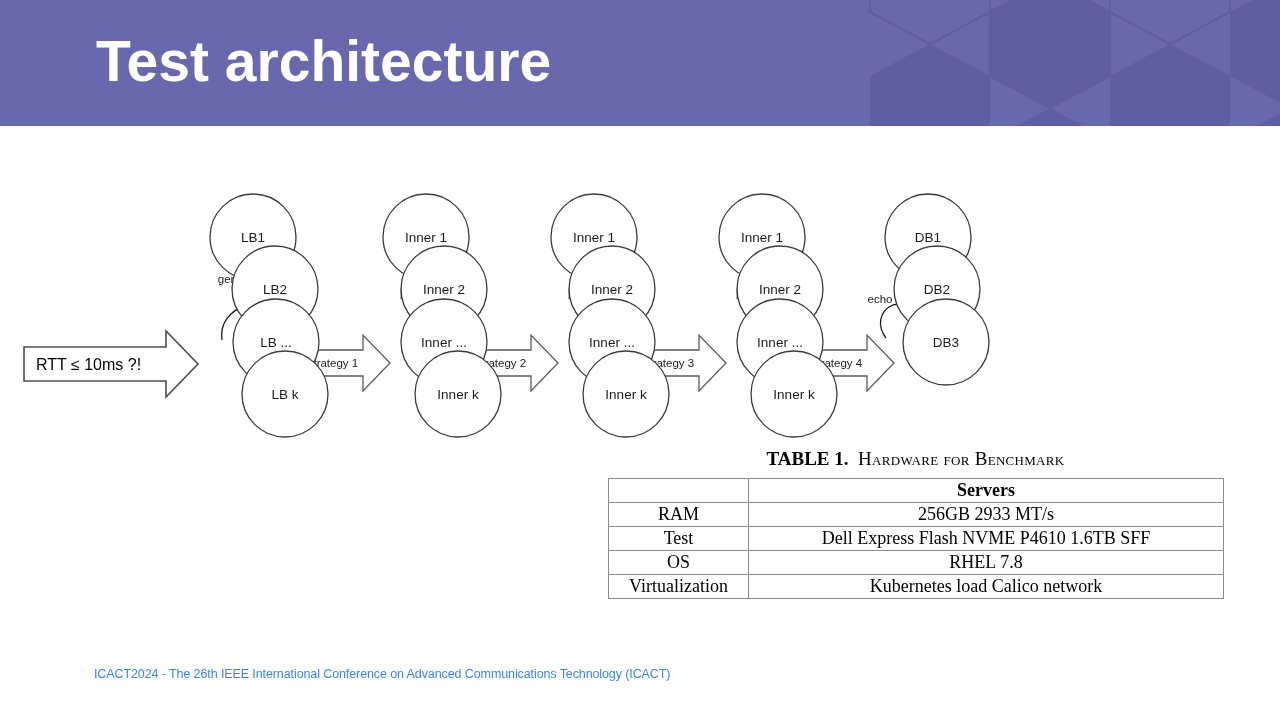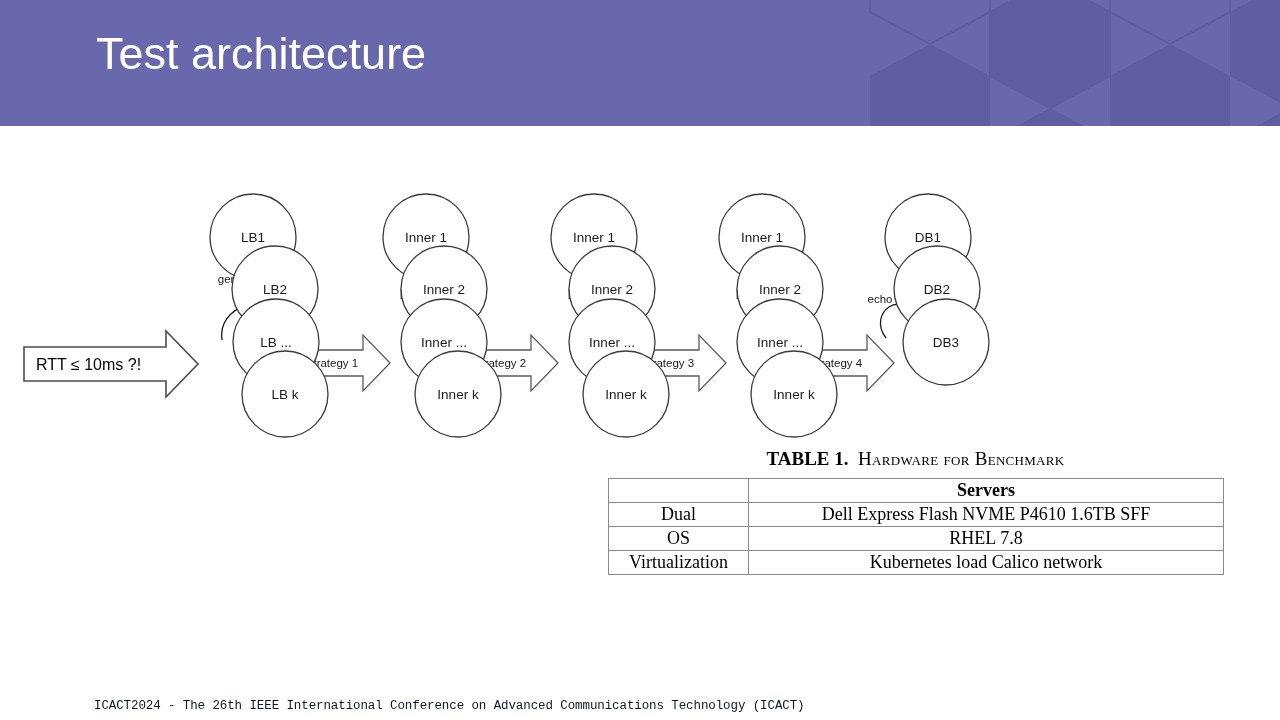--- a/index.html
+++ b/index.html
@@ -27,23 +27,23 @@
   #header-hex-pattern {
     position: absolute;
     right: 0; top: 0;
     width: 460px;
     height: 126px;
   }
   #slide-title {
     position: absolute;
     left: 96px;
     top: 28px;
-    font-size: 45px;
+    font-size: 57px;
     color: #ffffff;
-    font-weight: 400;
+    font-weight: 700;
     letter-spacing: 0px;
     white-space: nowrap;
     font-family: "Liberation Sans", sans-serif;
   }
 
   
   #diagram {
     position: absolute;
     left: 0;
     top: 126px;
@@ -96,25 +96,24 @@
   }
   table#hw-table col.c1 { width: 140px; }
   table#hw-table col.c2 { width: 475px; }
 
   
   #footer-note {
     position: absolute;
     left: 94px;
     top: 667px;
     font-size: 12.5px;
-    color: #0f172a;
-    font-family: Liberation Mono, monospace;
+    color: #3b82f6;
+    font-family: Liberation Sans, sans-serif;
     white-space: nowrap;
     letter-spacing: -0.1px;
-    margin-top: 32px;
   }
 
   
   .nodelbl {
     font-family: "Liberation Sans", sans-serif;
     font-size: 13.5px;
     fill: #1a1a1a;
   }
   .layerlbl {
     font-family: "Liberation Sans", sans-serif;
@@ -319,21 +318,25 @@
     <colgroup>
         <col class="c1">
         <col class="c2">
       </colgroup>
     <tbody>
       <tr>
         <td></td>
         <th>Servers</th>
       </tr>
       <tr>
-        <td>Dual</td>
+        <td>RAM</td>
+        <td>256GB 2933 MT/s</td>
+      </tr>
+      <tr>
+        <td>Test</td>
         <td>Dell Express Flash NVME P4610 1.6TB SFF</td>
       </tr>
       <tr>
         <td>OS</td>
         <td>RHEL 7.8</td>
       </tr>
       <tr>
         <td>Virtualization</td>
         <td>Kubernetes load Calico network</td>
       </tr>

